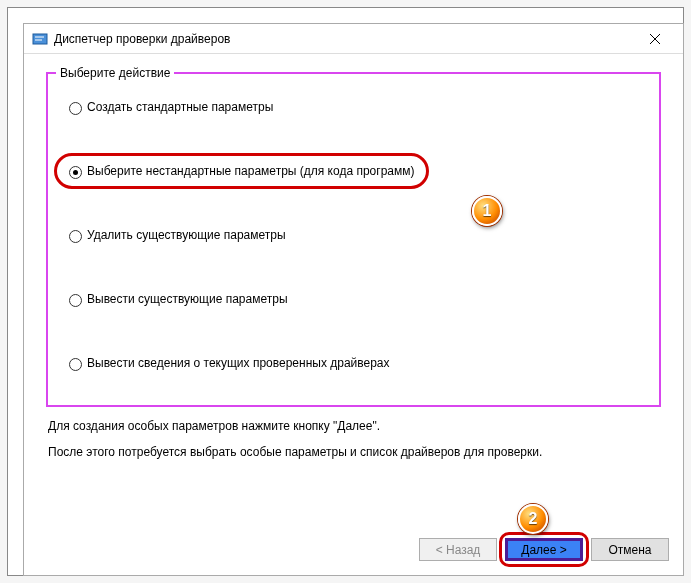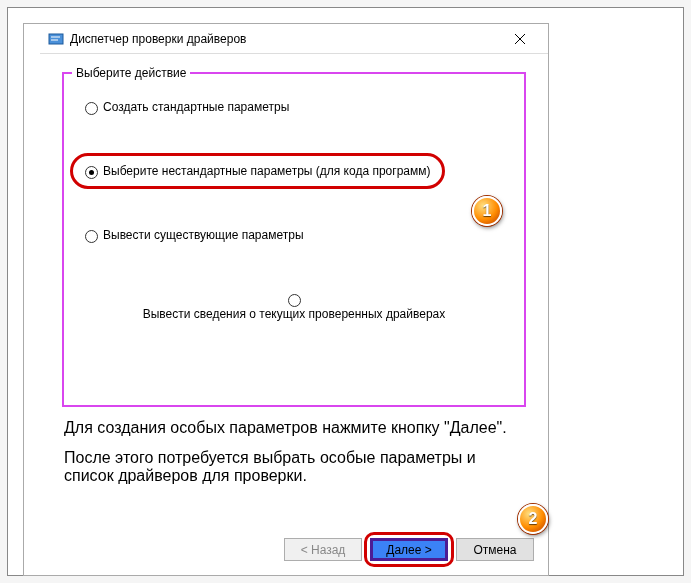--- a/index.html
+++ b/index.html
@@ -19,27 +19,26 @@
     top: 7px;
     width: 677px;
     height: 569px;
     border: 1px solid #888;
     background: #fff;
   }
   .window {
     position: absolute;
     left: 15px;
     top: 15px;
-    width: 526px;
+    width: 661px;
     height: 553px;
     background: #fff;
     border: 1px solid #aaa;
     display: flex;
     flex-direction: column;
-    padding-left: 16px;
   }
   .titlebar {
     height: 30px;
     display: flex;
     align-items: center;
     padding: 0 8px;
     border-bottom: 1px solid #ddd;
     background: #fff;
   }
   .titlebar .app-icon {
@@ -81,21 +80,21 @@
     padding: 0 4px;
     font-size: 12px;
     color: #000;
   }
   .radio-row {
     display: flex;
     align-items: center;
     margin-bottom: 48px;
     position: relative;
   }
-  .radio-row:last-child { margin-bottom: 0; flex-direction: column; }
+  .radio-row:last-child { margin-bottom: 0; }
   .radio {
     appearance: none;
     width: 13px;
     height: 13px;
     border: 1px solid #333;
     border-radius: 50%;
     margin-right: 5px;
     position: relative;
     background: #fff;
   }
@@ -122,21 +121,21 @@
   .highlight1 {
     left: -10px;
     top: -10px;
     width: 375px;
     height: 36px;
   }
   .desc-area {
     padding: 12px 2px 0 2px;
   }
   .desc-line {
-    font-size: 16px;
+    font-size: 12px;
     color: #000;
     margin-bottom: 12px;
   }
   .button-bar {
     display: flex;
     justify-content: flex-end;
     align-items: center;
     padding: 10px 14px 14px 14px;
     gap: 8px;
     position: relative;
@@ -225,20 +224,24 @@
           <input type="radio" name="action" class="radio" style="">
           <span class="radio-label">Создать стандартные параметры</span>
         </label>
 
         <label class="radio-row" style="position:relative;">
           <div class="highlight-oval highlight1"></div>
           <input type="radio" name="action" class="radio" checked="" style="">
           <span class="radio-label">Выберите нестандартные параметры (для кода программ)</span>
         </label>
 
+        <label class="radio-row">
+          <input type="radio" name="action" class="radio" style="">
+          <span class="radio-label">Удалить существующие параметры</span>
+        </label>
 
         <label class="radio-row">
           <input type="radio" name="action" class="radio" style="">
           <span class="radio-label">Вывести существующие параметры</span>
         </label>
 
         <label class="radio-row" style="margin-bottom:0;">
           <input type="radio" name="action" class="radio" style="">
           <span class="radio-label">Вывести сведения о текущих проверенных драйверах</span>
         </label>

